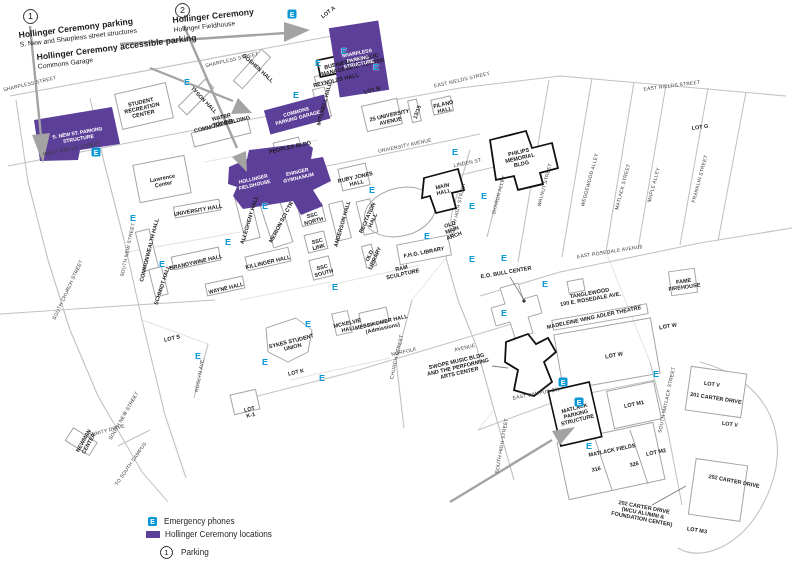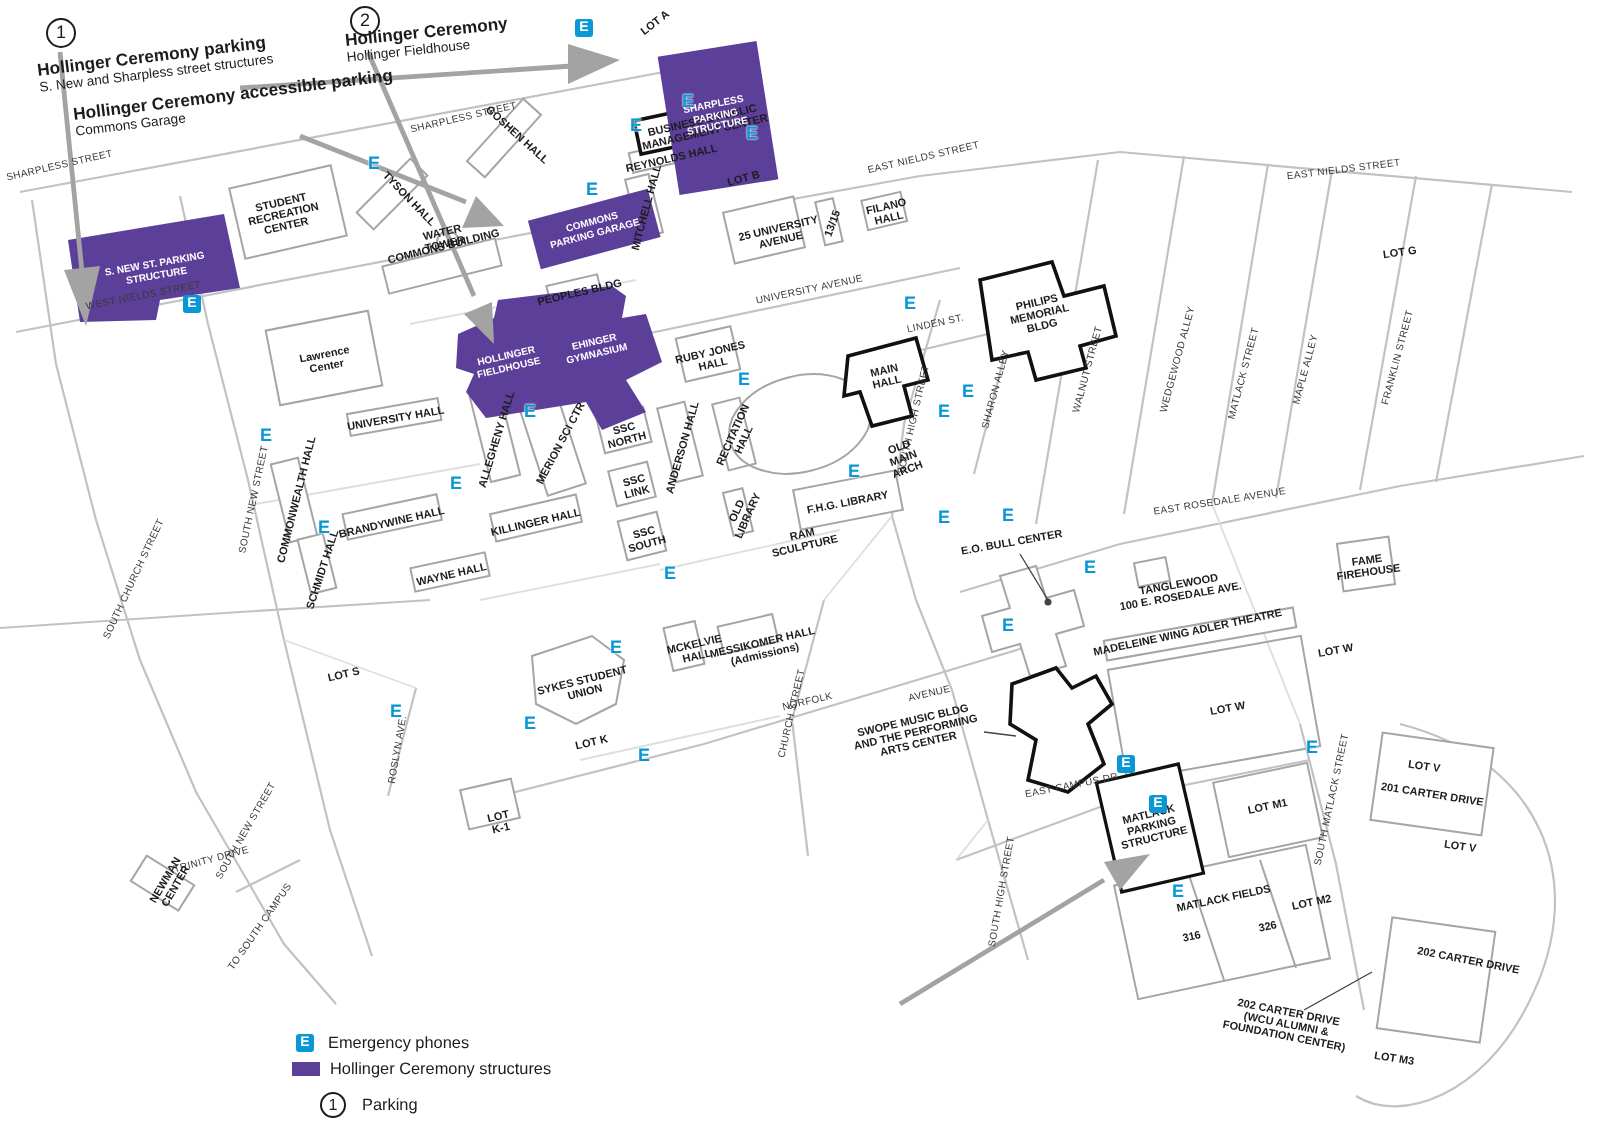--- a/index.html
+++ b/index.html
@@ -350,21 +350,21 @@
     <div class="s">Hollinger Fieldhouse</div>
   </div>
 
   <div class="legend">
     <div class="lrow">
       <span class="ebox">E</span>
       <span>Emergency phones</span>
     </div>
     <div class="lrow">
       <span class="swatch"></span>
-      <span>Hollinger Ceremony structures</span>
+      <span>Hollinger Ceremony locations</span>
     </div>
     <div class="lrow sub">
       <span class="mini">1</span>
       <span>Parking</span>
     </div>
     <div class="lrow sub">
       <span class="mini">2</span>
       <span>Emergency</span>
     </div>
   </div>

